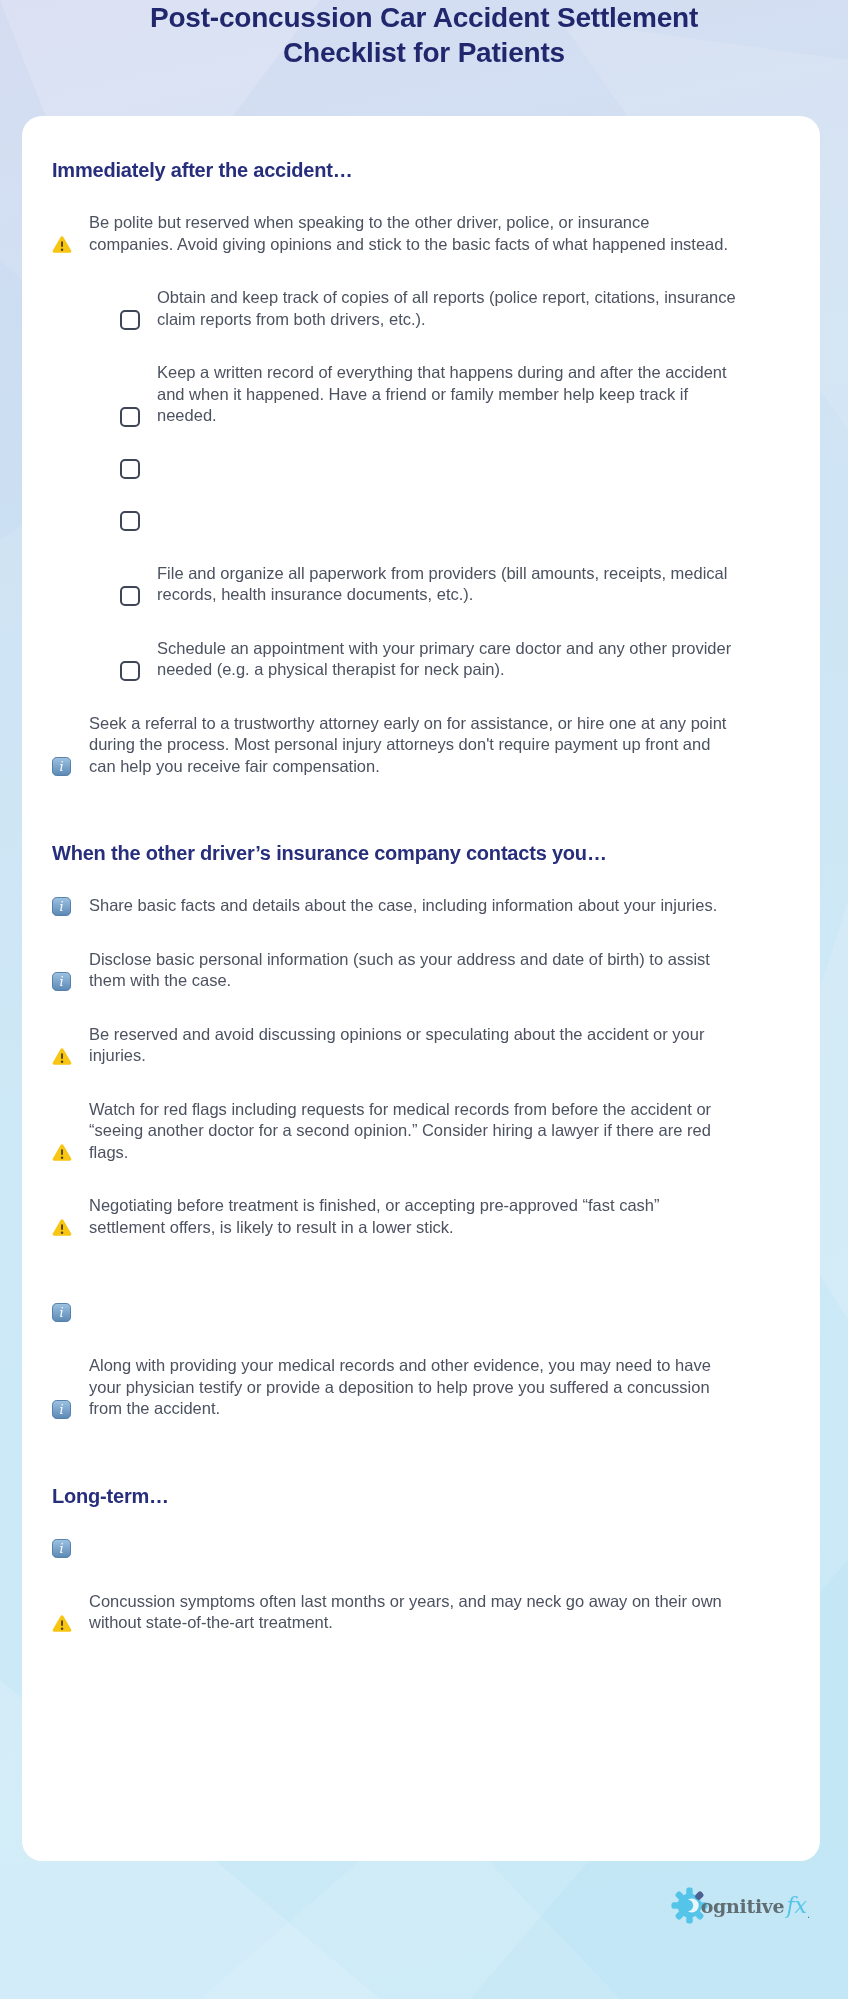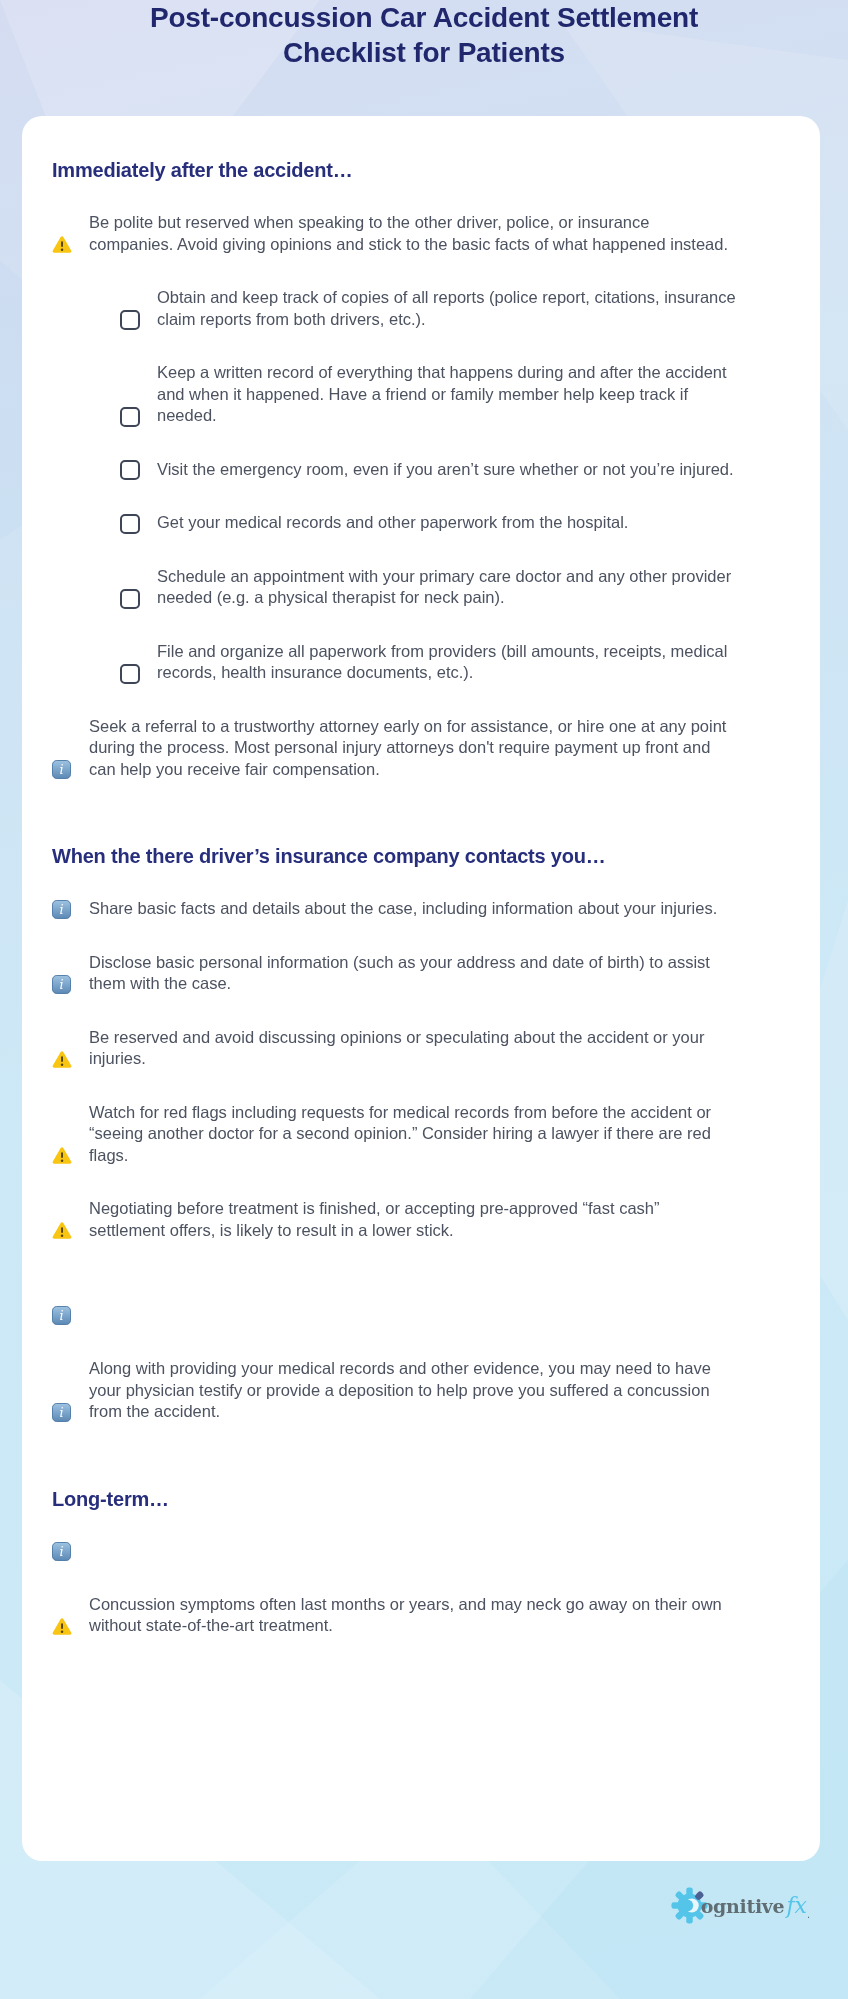--- a/index.html
+++ b/index.html
@@ -130,46 +130,44 @@
           <div class="row check-row">
             <span class="checkbox" role="checkbox" aria-checked="false"></span>
             <p class="item-text">Obtain and keep track of copies of all reports (police report, citations, insurance claim reports from both drivers, etc.).</p>
           </div>
           <div class="row check-row">
             <span class="checkbox" role="checkbox" aria-checked="false"></span>
             <p class="item-text">Keep a written record of everything that happens during and after the accident and when it happened. Have a friend or family member help keep track if needed.</p>
           </div>
           <div class="row check-row">
             <span class="checkbox" role="checkbox" aria-checked="false"></span>
-            <p class="item-text">Visit the emergency room, even if you aren’t sure whether or not you’re injured.</p>
-          </div>
-          <div class="row check-row">
-            <span class="checkbox" role="checkbox" aria-checked="false"></span>
-            <p class="item-text">Get your medical records and other paperwork from the hospital.</p>
+          </div>
+          <div class="row check-row">
+            <span class="checkbox" role="checkbox" aria-checked="false"></span>
+          </div>
+          <div class="row check-row">
+            <span class="checkbox" role="checkbox" aria-checked="false"></span>
+            <p class="item-text">File and organize all paperwork from providers (bill amounts, receipts, medical records, health insurance documents, etc.).</p>
           </div>
           <div class="row check-row">
             <span class="checkbox" role="checkbox" aria-checked="false"></span>
             <p class="item-text">Schedule an appointment with your primary care doctor and any other provider needed (e.g. a physical therapist for neck pain).</p>
           </div>
-          <div class="row check-row">
-            <span class="checkbox" role="checkbox" aria-checked="false"></span>
-            <p class="item-text">File and organize all paperwork from providers (bill amounts, receipts, medical records, health insurance documents, etc.).</p>
-          </div>
           <div class="row">
             <span class="icon-cell">
               <svg width="19" height="19" viewBox="0 0 20 20">
                 <rect x="0.5" y="0.5" width="19" height="19" rx="4.5" fill="url(#infograd)" stroke="#4d7aa8"></rect>
                 <text x="10" y="15" text-anchor="middle" font-family="DejaVu Serif, serif" font-size="13.5" font-style="italic" fill="#ffffff">i</text>
               </svg>
             </span>
             <p class="item-text">Seek a referral to a trustworthy attorney early on for assistance, or hire one at any point during the process. Most personal injury attorneys don't require payment up front and can help you receive fair compensation.</p>
           </div>
         </section>
         <section class="section">
-          <h2 class="section-heading">When the there driver’s insurance company contacts you…</h2>
+          <h2 class="section-heading">When the other driver’s insurance company contacts you…</h2>
           <div class="row">
             <span class="icon-cell">
               <svg width="19" height="19" viewBox="0 0 20 20">
                 <rect x="0.5" y="0.5" width="19" height="19" rx="4.5" fill="url(#infograd)" stroke="#4d7aa8"></rect>
                 <text x="10" y="15" text-anchor="middle" font-family="DejaVu Serif, serif" font-size="13.5" font-style="italic" fill="#ffffff">i</text>
               </svg>
             </span>
             <p class="item-text">Share basic facts and details about the case, including information about your injuries.</p>
           </div>
           <div class="row">

